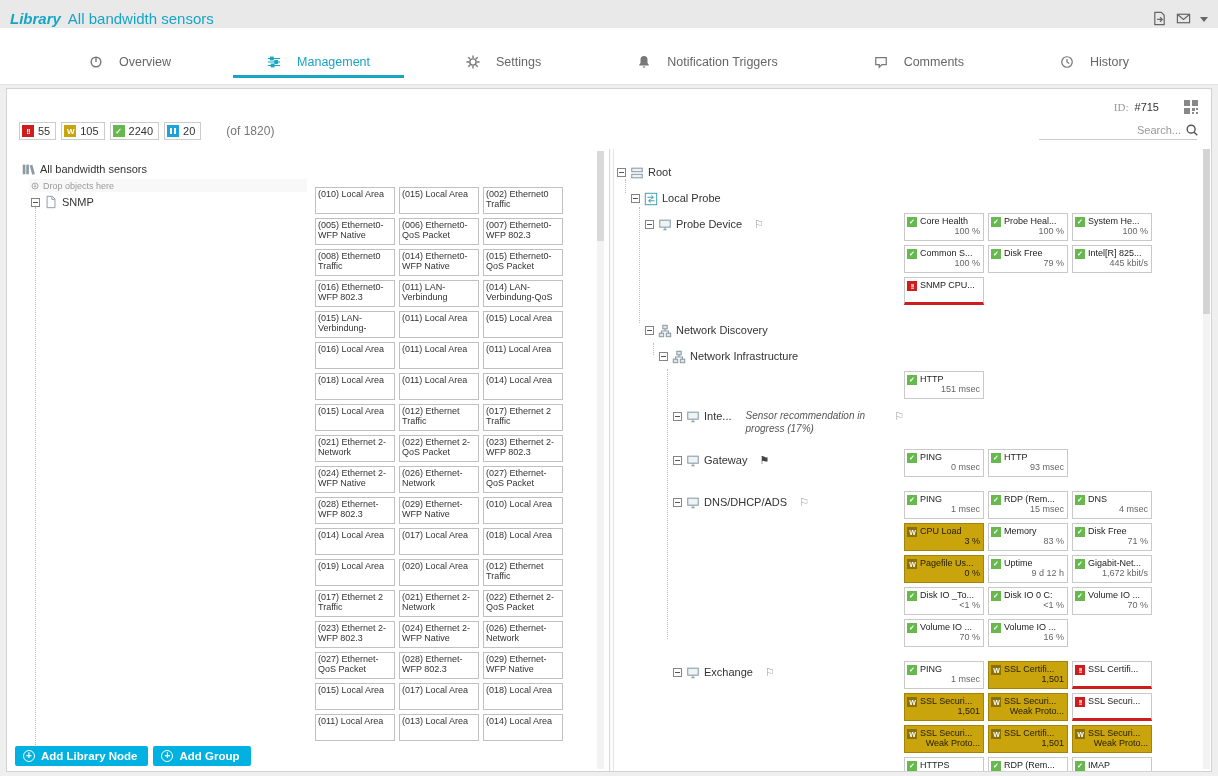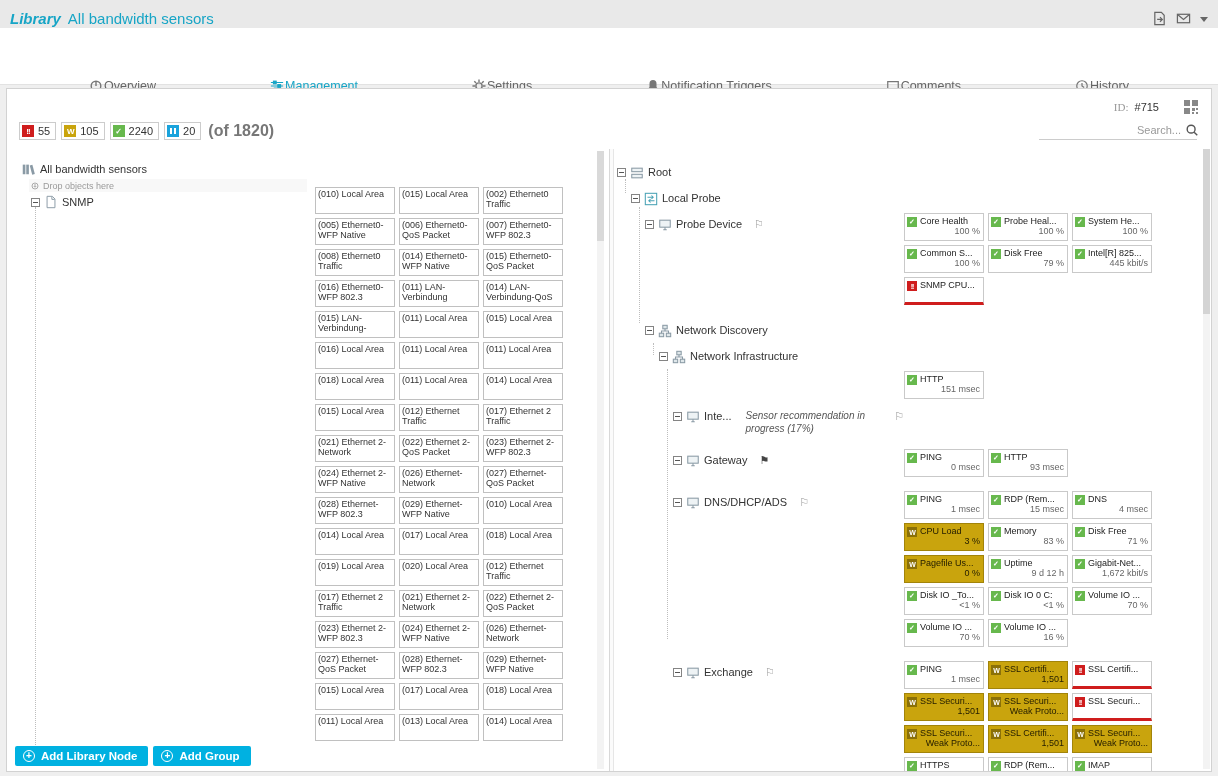--- a/index.html
+++ b/index.html
@@ -14,22 +14,22 @@
   .page-title { color:#17a5c6; font-size:15px; }
   .topbar-icons { margin-left:auto; display:flex; align-items:center; gap:9px; }
   .tb-ic { width:15px; height:15px; display:inline-flex; }
   .caret { width:0; height:0; border-left:4px solid transparent; border-right:4px solid transparent;
     border-top:5px solid #666; margin-top:2px; }
 
   
   .tabs { position:absolute; top:28px; left:0; right:0; height:57px; background:#fff;
     border-bottom:1px solid #e2e2e2; display:flex; justify-content:space-between;
     padding:20px 55px 0 55px; }
-  .tab { display:flex; align-items:center; gap:1px; font-size:12.5px; color:#666;
-    padding:0 34px; height:30px; border-bottom:3px solid transparent; cursor:pointer;margin-top:24px; }
+  .tab { display:flex; align-items:center; gap:16px; font-size:12.5px; color:#666;
+    padding:0 34px; height:30px; border-bottom:3px solid transparent; cursor:pointer; }
   .tab .tic { width:14px; height:14px; display:inline-flex; }
   .tab.active { color:#17a5c6; border-bottom-color:#17a5c6; }
 
   
   .card { position:absolute; top:88px; left:6px; right:6px; bottom:4px; background:#fff;
     border:1px solid #d2d2d2; }
   .id-row { position:absolute; top:10px; right:12px; display:flex; align-items:center; gap:6px;
     font-size:11px; }
   .id-label { color:#999;font-family:Liberation Serif, serif; }
   .id-value { color:#333;text-align:right; }
@@ -40,21 +40,21 @@
   .badge { display:flex; align-items:center; gap:4px; background:#fff; border:1px solid #ccc;
     padding:1px 5px 1px 2px; font-size:11px; color:#333; height:18px; cursor:pointer; }
   .sq { width:12px; height:12px; color:#fff; font-size:8px; font-weight:bold;
     display:inline-flex; align-items:center; justify-content:center; flex:none; letter-spacing:-1px; }
   .sq.ok { background:#67b84d; letter-spacing:0; }
   .sq.warning { background:#c9a40d; }
   .sq.error { background:#cf1d1d; }
   .sq.paused { background:#1aa3dc; position:relative; }
   .sq.paused::before, .sq.paused::after { content:''; position:absolute; top:3px; bottom:3px; width:2px; background:#fff; }
   .sq.paused::before { left:3px; } .sq.paused::after { right:3px; }
-  .total { margin-left:7px; font-size:16px; color:#777;font-weight:bold; }
+  .total { margin-left:25px; font-size:12px; color:#777; }
   .search { margin-left:auto; width:158px; display:flex; align-items:center;
     border-bottom:1px solid #ccc; padding-bottom:2px; }
   .search input { flex:1; border:none; outline:none; font-size:11px; color:#333; text-align:right;
     font-family:"Liberation Sans", sans-serif; background:transparent; }
   .search input::placeholder { color:#999; }
   .search .mag { width:14px; height:14px; margin-left:4px; display:inline-flex; cursor:pointer; }
 
   
   .content { position:absolute; top:60px; left:0; right:0; bottom:0; overflow:hidden; }
   .splitter { position:absolute; left:602px; top:0; bottom:0; width:5px; border-left:1px solid #d8d8d8;

